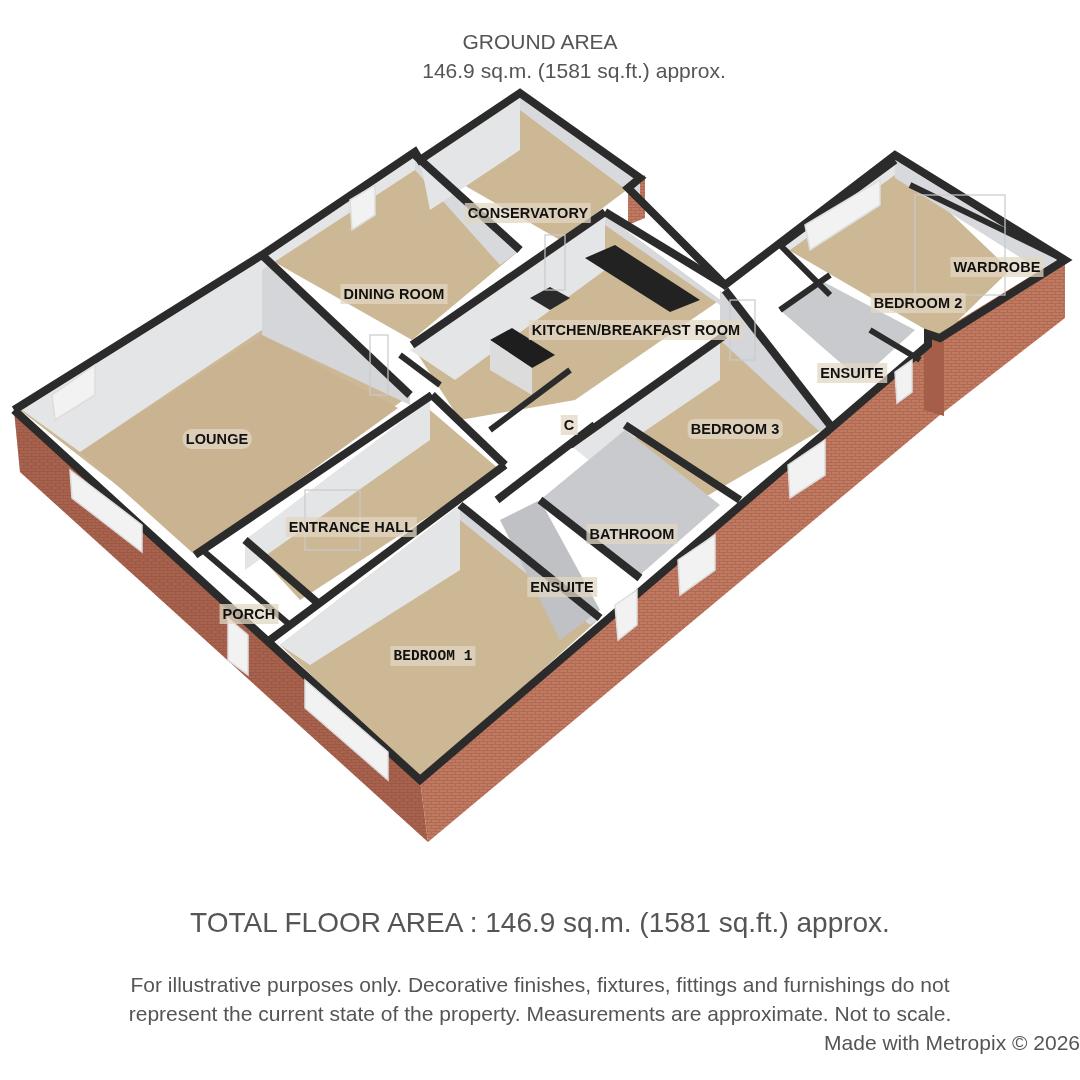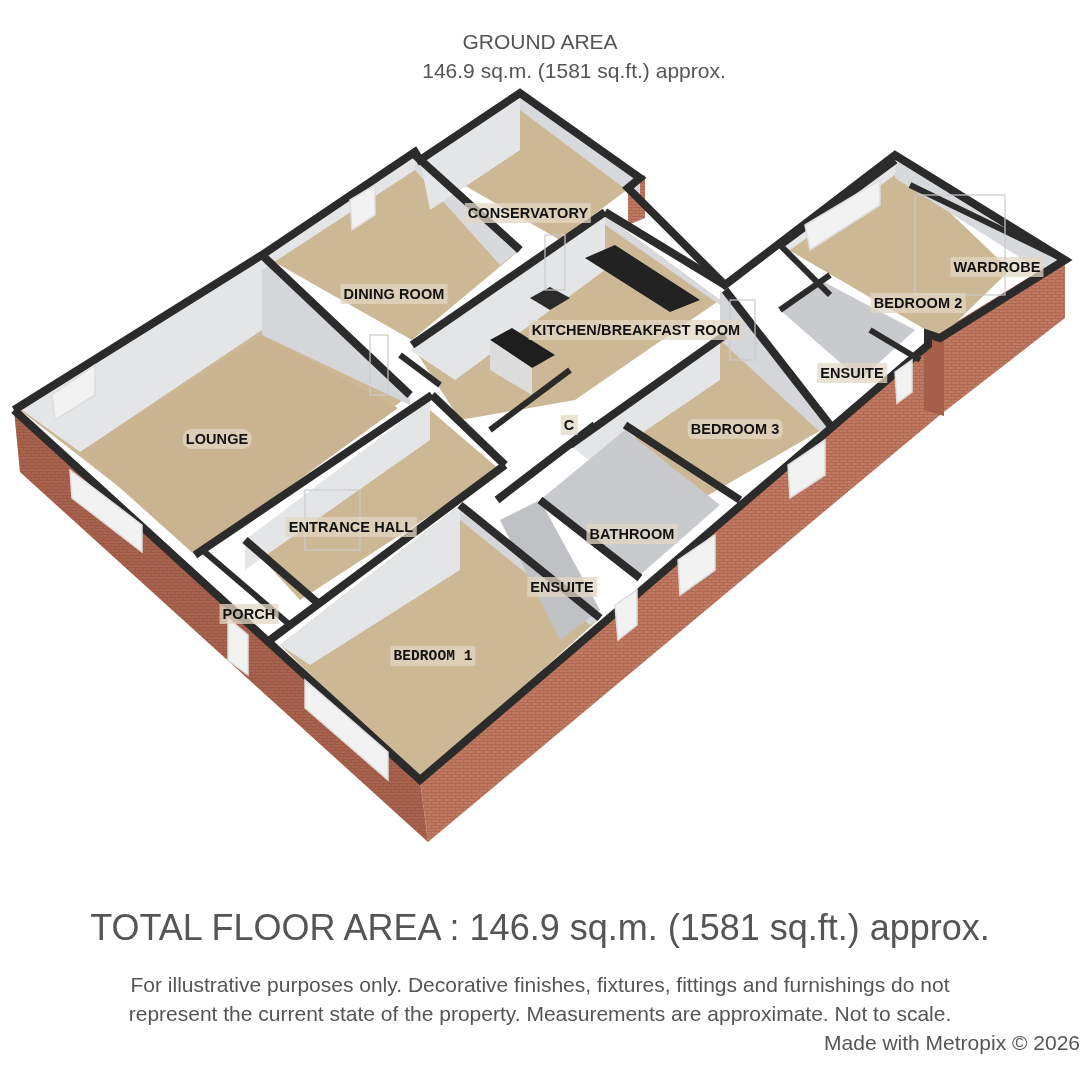--- a/index.html
+++ b/index.html
@@ -1,20 +1,20 @@
 <!DOCTYPE html>
 <html><head>
   <meta charset="utf-8">
   <style>
     html, body { margin: 0; padding: 0; background: #ffffff; }
     body { width: 1080px; height: 1080px; position: relative; overflow: hidden; font-family: "Liberation Sans", sans-serif; }
     .title { position: absolute; left: 0; width: 1080px; text-align: center; color: #555555; }
     #floor-title { top: 30px; font-size: 21px; }
     #floor-area { top: 59px; font-size: 21px; padding-left: 34px; }
-    #total-area { top: 907px; font-size: 36px; color: #555; }
+    #total-area { top: 907px; font-size: 28px; color: #555; }
     .disclaimer { position: absolute; left: 0; width: 1080px; text-align: center; color: #555; font-size: 21px; }
     #disc1 { top: 973px; }
     #disc2 { top: 1002px; }
     #disc3 { top: 1031px; text-align: right; }
     svg { position: absolute; left: 0; top: 0; }
     .lbl { position: absolute; transform: translate(-50%, -50%); font-weight: bold; font-size: 14.5px; color: #111; background: rgba(225, 215, 195, 0.75); padding: 2px 3px; white-space: nowrap; letter-spacing: 0.1px; }
   </style>
 </head>
 <body>
 

